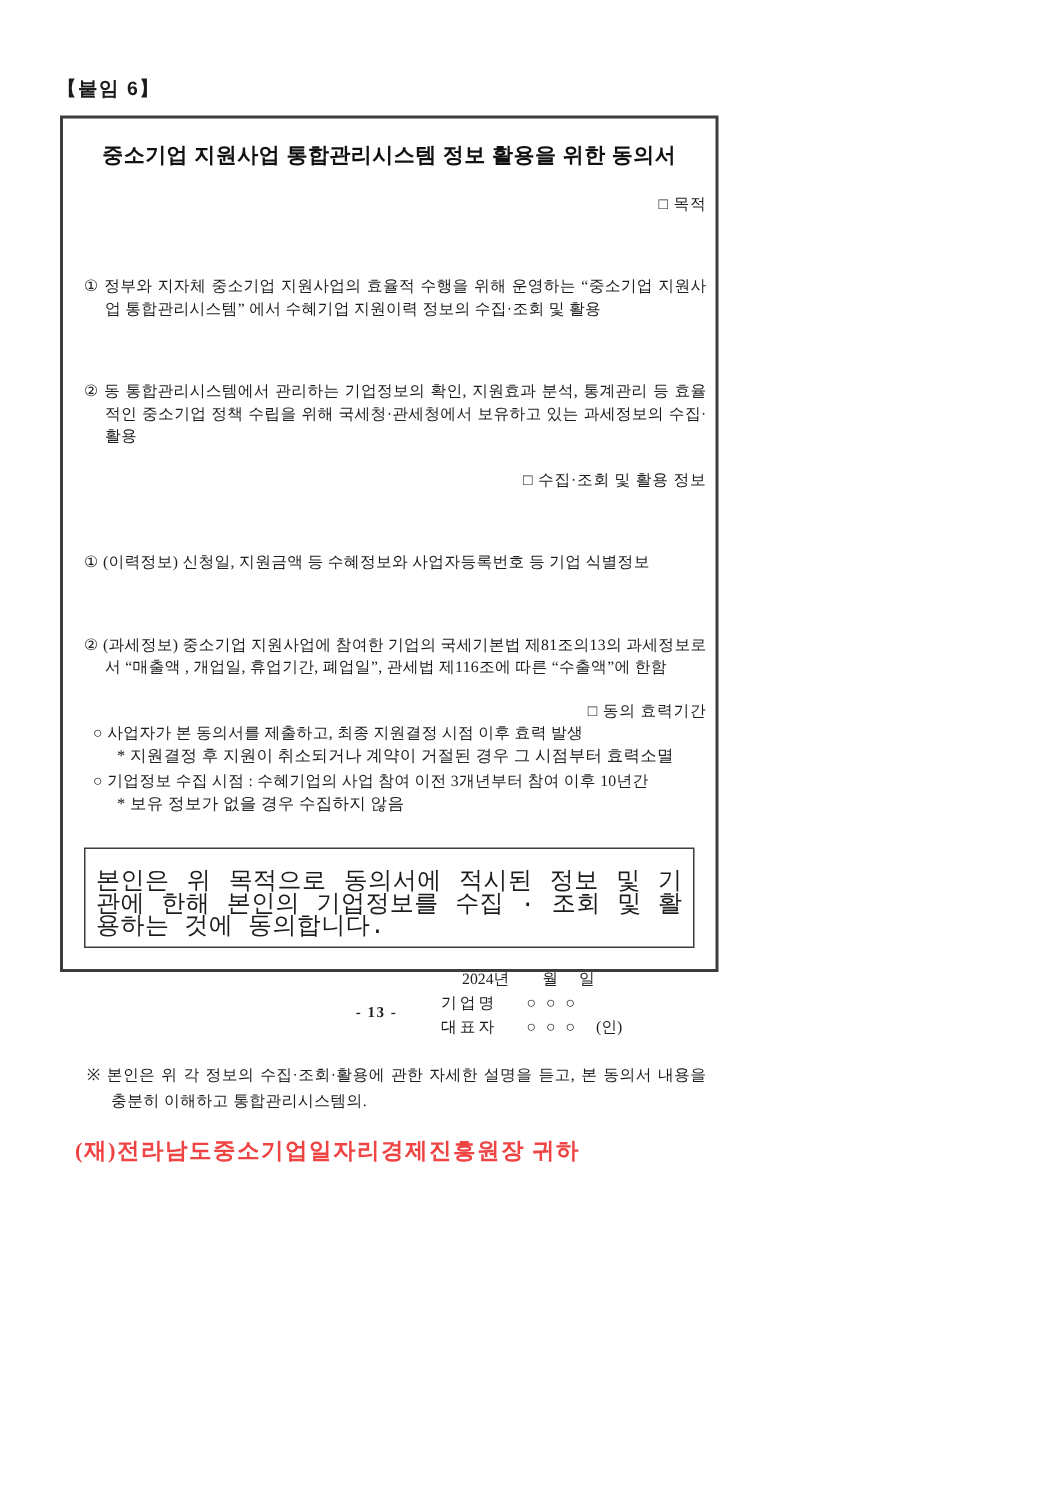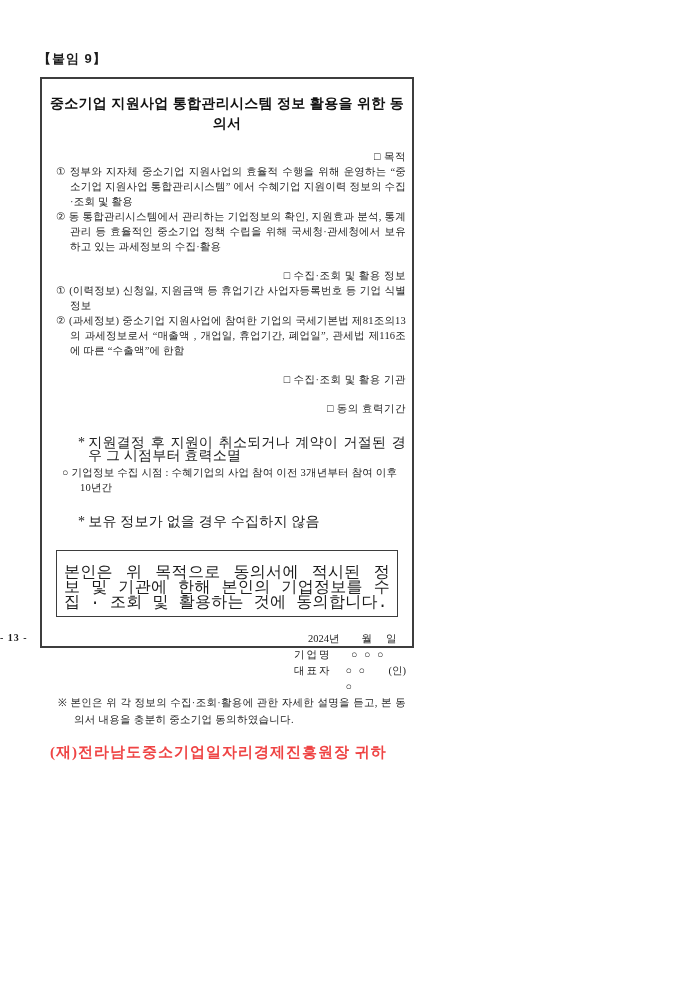--- a/index.html
+++ b/index.html
@@ -10,51 +10,51 @@
     font-family:"Liberation Serif","DejaVu Serif",serif;
     color:#1c1c1c;
   }
   .attachment-label {
     position:absolute; left:38px; top:50px;
     font-family:"Liberation Sans","DejaVu Sans",sans-serif;
     font-weight:bold; font-size:13px; letter-spacing:1px;
   }
   .doc-box {
     position:absolute; left:40px; top:77px;
-    width:374px; height:571px;
+    width:439px; height:571px;
     border:2px solid #3d3d3d;
     background:#fff;
     padding:8px 6px 0 6px;
   }
   .doc-title {
     text-align:center;
     font-family:"Liberation Sans","DejaVu Sans",sans-serif;
     font-weight:800; font-size:14px; letter-spacing:0.3px;
     margin:6px 0 16px 0; line-height:20px;
     color:#111;
   }
   .section { margin-bottom:14px; }
   .sec-heading {
     font-size:10.5px; line-height:15px; letter-spacing:0.5px;text-align:right;
   }
   .item {
     font-size:10.5px; line-height:15px;
     padding-left:22px; text-indent:-14px;
-    text-align:justify; letter-spacing:0.2px;
+    text-align:justify; letter-spacing:0.2px;margin-top:40px;
   }
   .item-circ {
     font-size:10.5px; line-height:15px;
     padding-left:32px; text-indent:-18px;
     letter-spacing:0.2px;
   }
   .item-sub {
-    font-size:14px; line-height:13px;
+    font-size:11px; line-height:13px;
     padding-left:40px; text-indent:-10px;
     text-align:justify; letter-spacing:0.2px;
-    color:#222; margin-top:20px;
+    color:#222; margin-top:1px;
   }
   .marker { margin-right:3px; }
   .consent-box {
     margin:22px 8px 0 8px;
     border:1.5px solid #3d3d3d;
     padding:15px 7px 5px 7px;
     font-size:16px; line-height:15px;
     text-align:justify; letter-spacing:0.3px;font-family:Liberation Mono, monospace;
   }
   .sign-block {
@@ -73,52 +73,52 @@
     font-size:10.5px; line-height:17px;
     padding-left:26px; text-indent:-16px;
     text-align:justify; letter-spacing:0.3px;
   }
   .recipient {
     margin-top:15px; margin-left:2px;
     font-size:15px; font-weight:600; letter-spacing:1px;
     color:#ef4444;
   }
   .page-number {
-    position:absolute; left:0; top:632px; width:502px;
-    text-align:left; font-size:10px; font-weight:bold;
+    position:absolute; left:0; top:670px; width:502px;
+    text-align:center; font-size:10px; font-weight:bold;
     letter-spacing:1px;
   }
 </style>
 </head>
 <body>
 
-<div class="attachment-label">【붙임 9】</div>
+<div class="attachment-label">【붙임 6】</div>
 
 <div class="doc-box">
 
   <div class="doc-title">중소기업 지원사업 통합관리시스템 정보 활용을 위한 동의서</div>
 
   <div class="section">
     <div class="sec-heading">□ 목적</div>
     <div class="item"><span class="marker">①</span><span>정부와 지자체 중소기업 지원사업의 효율적 수행을 위해 운영하는 “중소기업 지원사업 통합관리시스템” 에서 수혜기업 지원이력 정보의 수집·조회 및 활용</span></div>
     <div class="item"><span class="marker">②</span><span>동 통합관리시스템에서 관리하는 기업정보의 확인, 지원효과 분석, 통계관리 등 효율적인 중소기업 정책 수립을 위해 국세청·관세청에서 보유하고 있는 과세정보의 수집·활용</span></div>
   </div>
 
   <div class="section">
     <div class="sec-heading">□ 수집·조회 및 활용 정보</div>
-    <div class="item"><span class="marker">①</span><span>(이력정보) 신청일, 지원금액 등 휴업기간 사업자등록번호 등 기업 식별정보</span></div>
+    <div class="item"><span class="marker">①</span><span>(이력정보) 신청일, 지원금액 등 수혜정보와 사업자등록번호 등 기업 식별정보</span></div>
     <div class="item"><span class="marker">②</span><span>(과세정보) 중소기업 지원사업에 참여한 기업의 국세기본법 제81조의13의 과세정보로서 “매출액 , 개업일, 휴업기간, 폐업일”, 관세법 제116조에 따른 “수출액”에 한함</span></div>
   </div>
 
   <div class="section">
-    <div class="sec-heading">□ 수집·조회 및 활용 기관</div>
   </div>
 
   <div class="section">
     <div class="sec-heading">□ 동의 효력기간</div>
+    <div class="item-circ"><span class="marker">○</span><span>사업자가 본 동의서를 제출하고, 최종 지원결정 시점 이후 효력 발생</span></div>
     <div class="item-sub"><span class="marker">*</span><span>지원결정 후 지원이 취소되거나 계약이 거절된 경우 그 시점부터 효력소멸</span></div>
     <div class="item-circ" style="margin-top:3px;"><span class="marker">○</span><span>기업정보 수집 시점 : 수혜기업의 사업 참여 이전 3개년부터 참여 이후 10년간</span></div>
     <div class="item-sub"><span class="marker">*</span><span>보유 정보가 없을 경우 수집하지 않음</span></div>
   </div>
 
   <div class="consent-box">
     <span>본인은 위 목적으로 동의서에 적시된 정보 및 기관에 한해 본인의 기업정보를 수집 · 조회 및 활용하는 것에 동의합니다.</span>
   </div>
 
   <div class="sign-block">
@@ -131,19 +131,19 @@
       <span class="sign-label">기업명</span>
       <span class="sign-value">○ ○ ○</span>
     </div>
     <div class="sign-row">
       <span class="sign-label">대표자</span>
       <span class="sign-value">○ ○ ○</span>
       <span class="sign-seal">(인)</span>
     </div>
   </div>
 
-  <div class="footnote"><span class="marker">※</span><span>본인은 위 각 정보의 수집·조회·활용에 관한 자세한 설명을 듣고, 본 동의서 내용을 충분히 중소기업 동의하였습니다.</span></div>
+  <div class="footnote"><span class="marker">※</span><span>본인은 위 각 정보의 수집·조회·활용에 관한 자세한 설명을 듣고, 본 동의서 내용을 충분히 이해하고 통합관리시스템의.</span></div>
 
   <div class="recipient">(재)전라남도중소기업일자리경제진흥원장 귀하</div>
 
 </div>
 
 <div class="page-number">- 13 -</div>
 
 </body></html>

